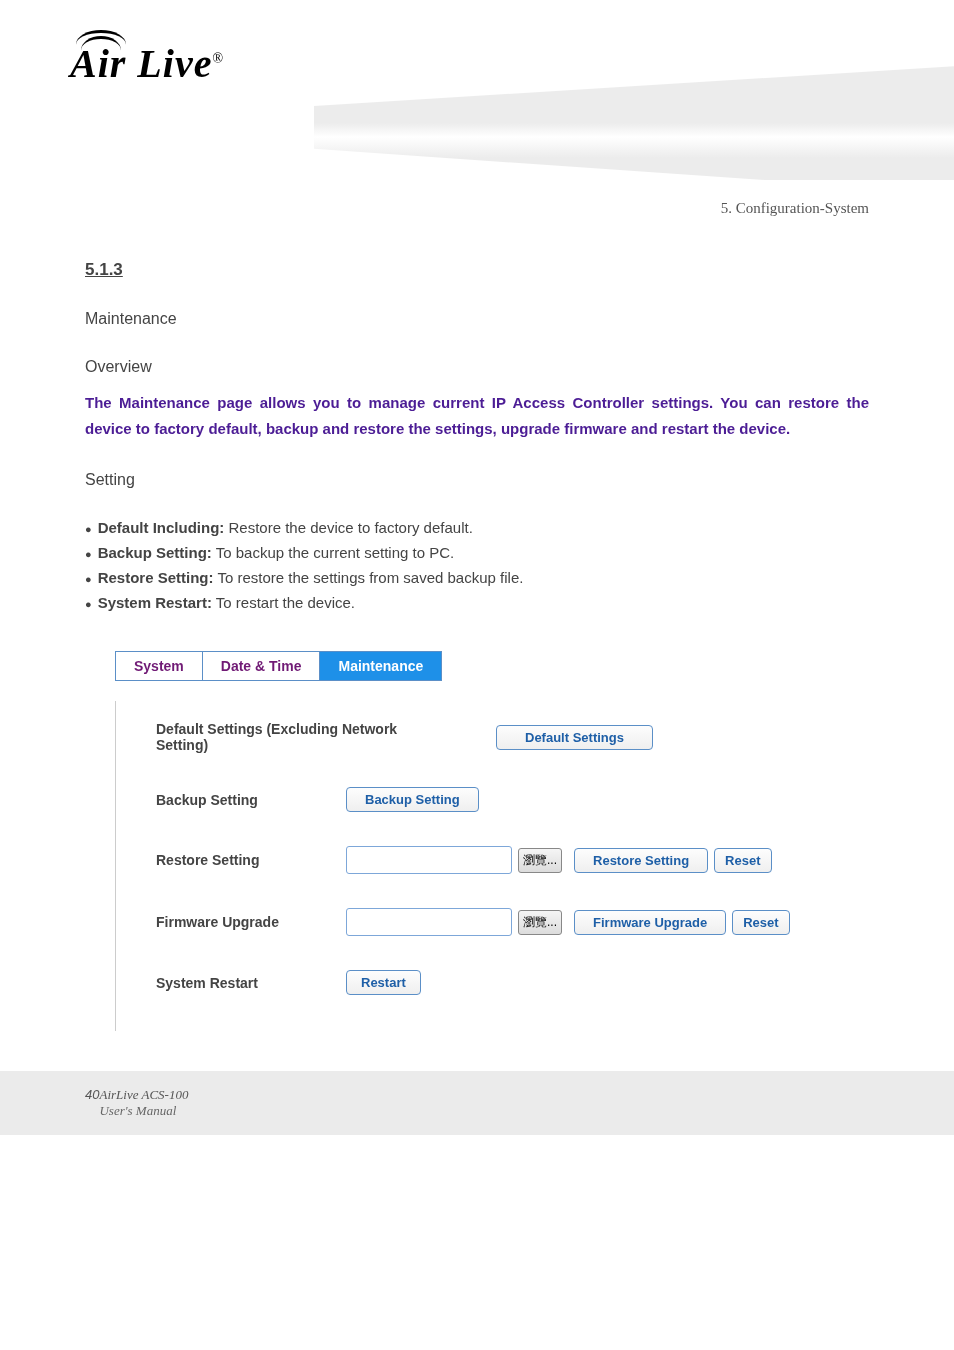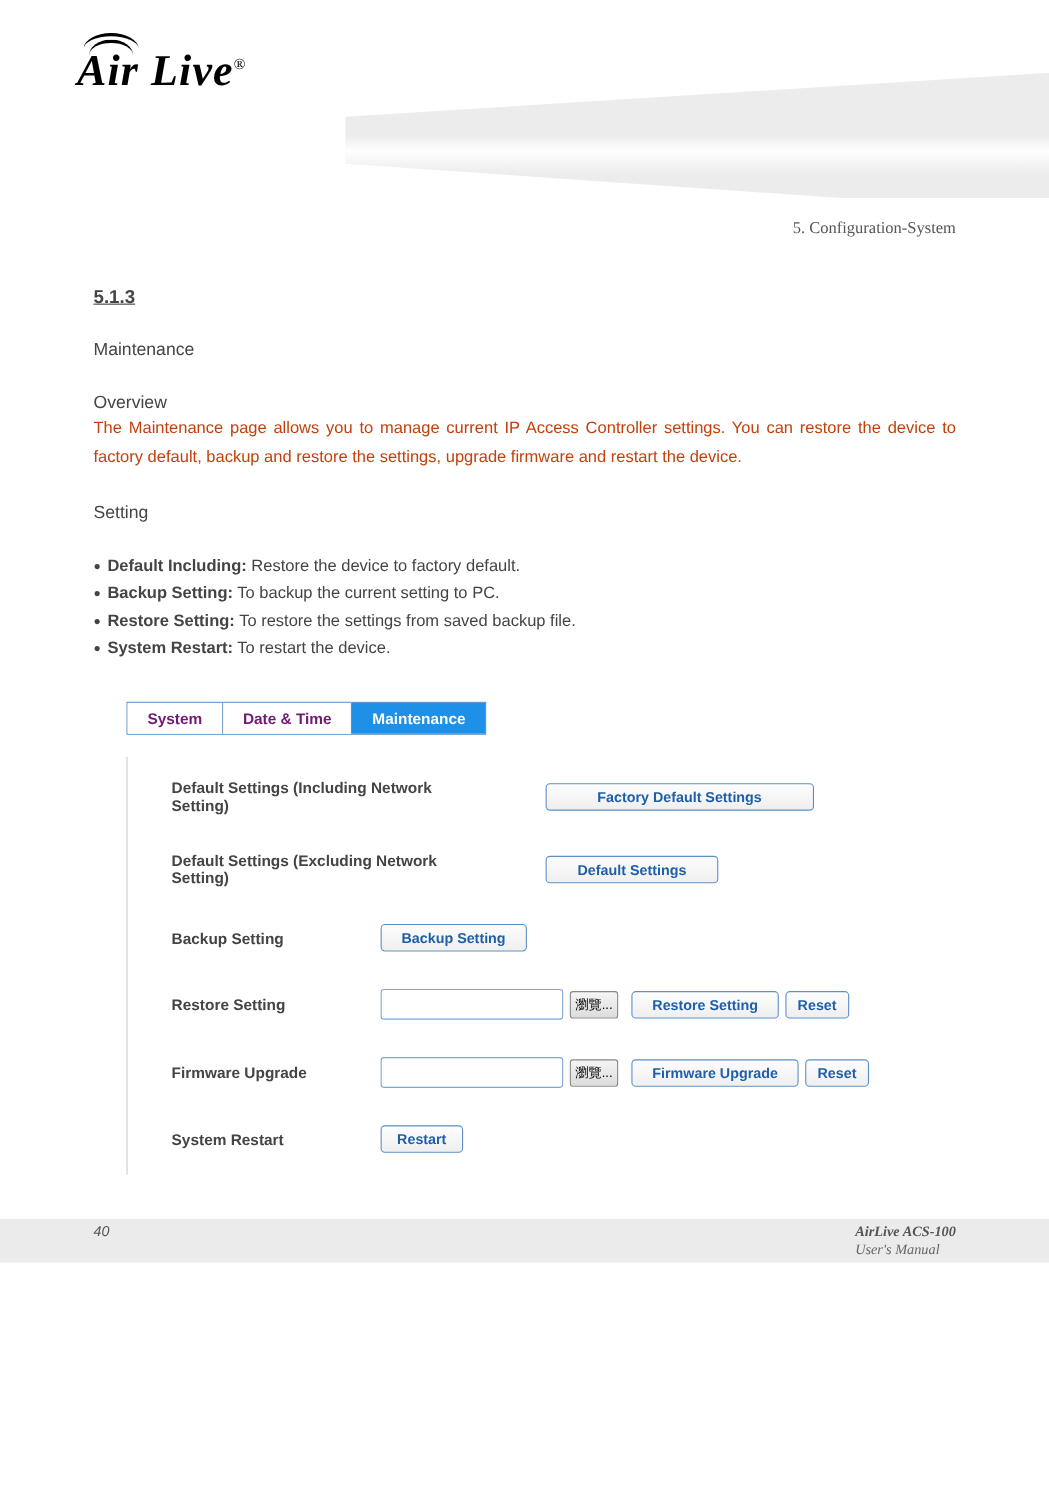--- a/index.html
+++ b/index.html
@@ -75,26 +75,27 @@
     font-weight: bold;
     text-decoration: underline;
     color: #444;
   }
   .subsection-title {
     margin-top: 30px;
     font-size: 16px;
     color: #444;
   }
   .para {
-    margin-top: 1px;
+    margin-top: 14px;
     font-family: Arial, sans-serif;
     font-size: 15px;
     line-height: 1.7;
-    color: #c2410c;
+    color: #4c1d95;
     text-align: justify;
+    font-weight: bold;
   }
   .label-block {
     margin-top: 30px;
   }
   .label-line {
     font-size: 15px;
     color: #444;
     margin-bottom: 8px;
   }
   .label-line .bold {
@@ -171,23 +172,23 @@
     border: 1px solid #888;
     border-radius: 3px;
     background: linear-gradient(#f5f5f5, #dcdcdc);
     font-size: 12px;
     padding: 3px 4px;
     margin-right: 12px;
     cursor: pointer;
   }
   .footer {
     background: #ebebeb;
-    padding: 4px 85px;
+    padding: 16px 85px;
     display: flex;
-    justify-content: space-between;
+    justify-content: flex-start;
     font-size: 13px;
     color: #555;
   }
   .footer .pnum { font-style: italic; }
   .footer .manual { font-family: "Times New Roman", serif; font-style: italic; color: #666; }
 </style>
 </head>
 <body>
 
 <div class="header">
@@ -221,25 +222,20 @@
 
   <div class="ui-panel">
     <div class="tabs">
       <div class="tab">System</div>
       <div class="tab">Date &amp; Time</div>
       <div class="tab active">Maintenance</div>
     </div>
 
     <div class="panel-body">
 
-      <div class="row">
-        <div class="row-label">Default Settings (Including Network Setting)</div>
-        <div style="width:60px"></div>
-        <button class="btn wide">Factory Default Settings</button>
-      </div>
 
       <div class="row">
         <div class="row-label">Default Settings (Excluding Network Setting)</div>
         <div style="width:60px"></div>
         <button class="btn" style="padding:4px 28px">Default Settings</button>
       </div>
 
       <div class="row">
         <div class="row-label narrow">Backup Setting</div>
         <button class="btn">Backup Setting</button>
@@ -254,29 +250,29 @@
       </div>
 
       <div class="row">
         <div class="row-label narrow">Firmware Upgrade</div>
         <input class="filebox" type="text" style="">
         <button class="browse-btn">瀏覽...</button>
         <button class="btn">Firmware Upgrade</button>
         <button class="btn" style="padding:4px 10px">Reset</button>
       </div>
 
-      <div class="row" style="margin-bottom:0">
+      <div class="row" style="margin-bottom:16px">
         <div class="row-label narrow">System Restart</div>
         <button class="btn" style="padding:4px 14px">Restart</button>
       </div>
 
     </div>
   </div>
 
 </div>
 
 <div class="footer">
   <div class="pnum">40</div>
   <div>
-    <div style="font-family:'Times New Roman',serif;font-style:italic;font-weight:bold;">AirLive ACS-100</div>
+    <div style="font-family:'Times New Roman',serif;font-style:italic;">AirLive ACS-100</div>
     <div class="manual">User's Manual</div>
   </div>
 </div>
 
 </body></html>

